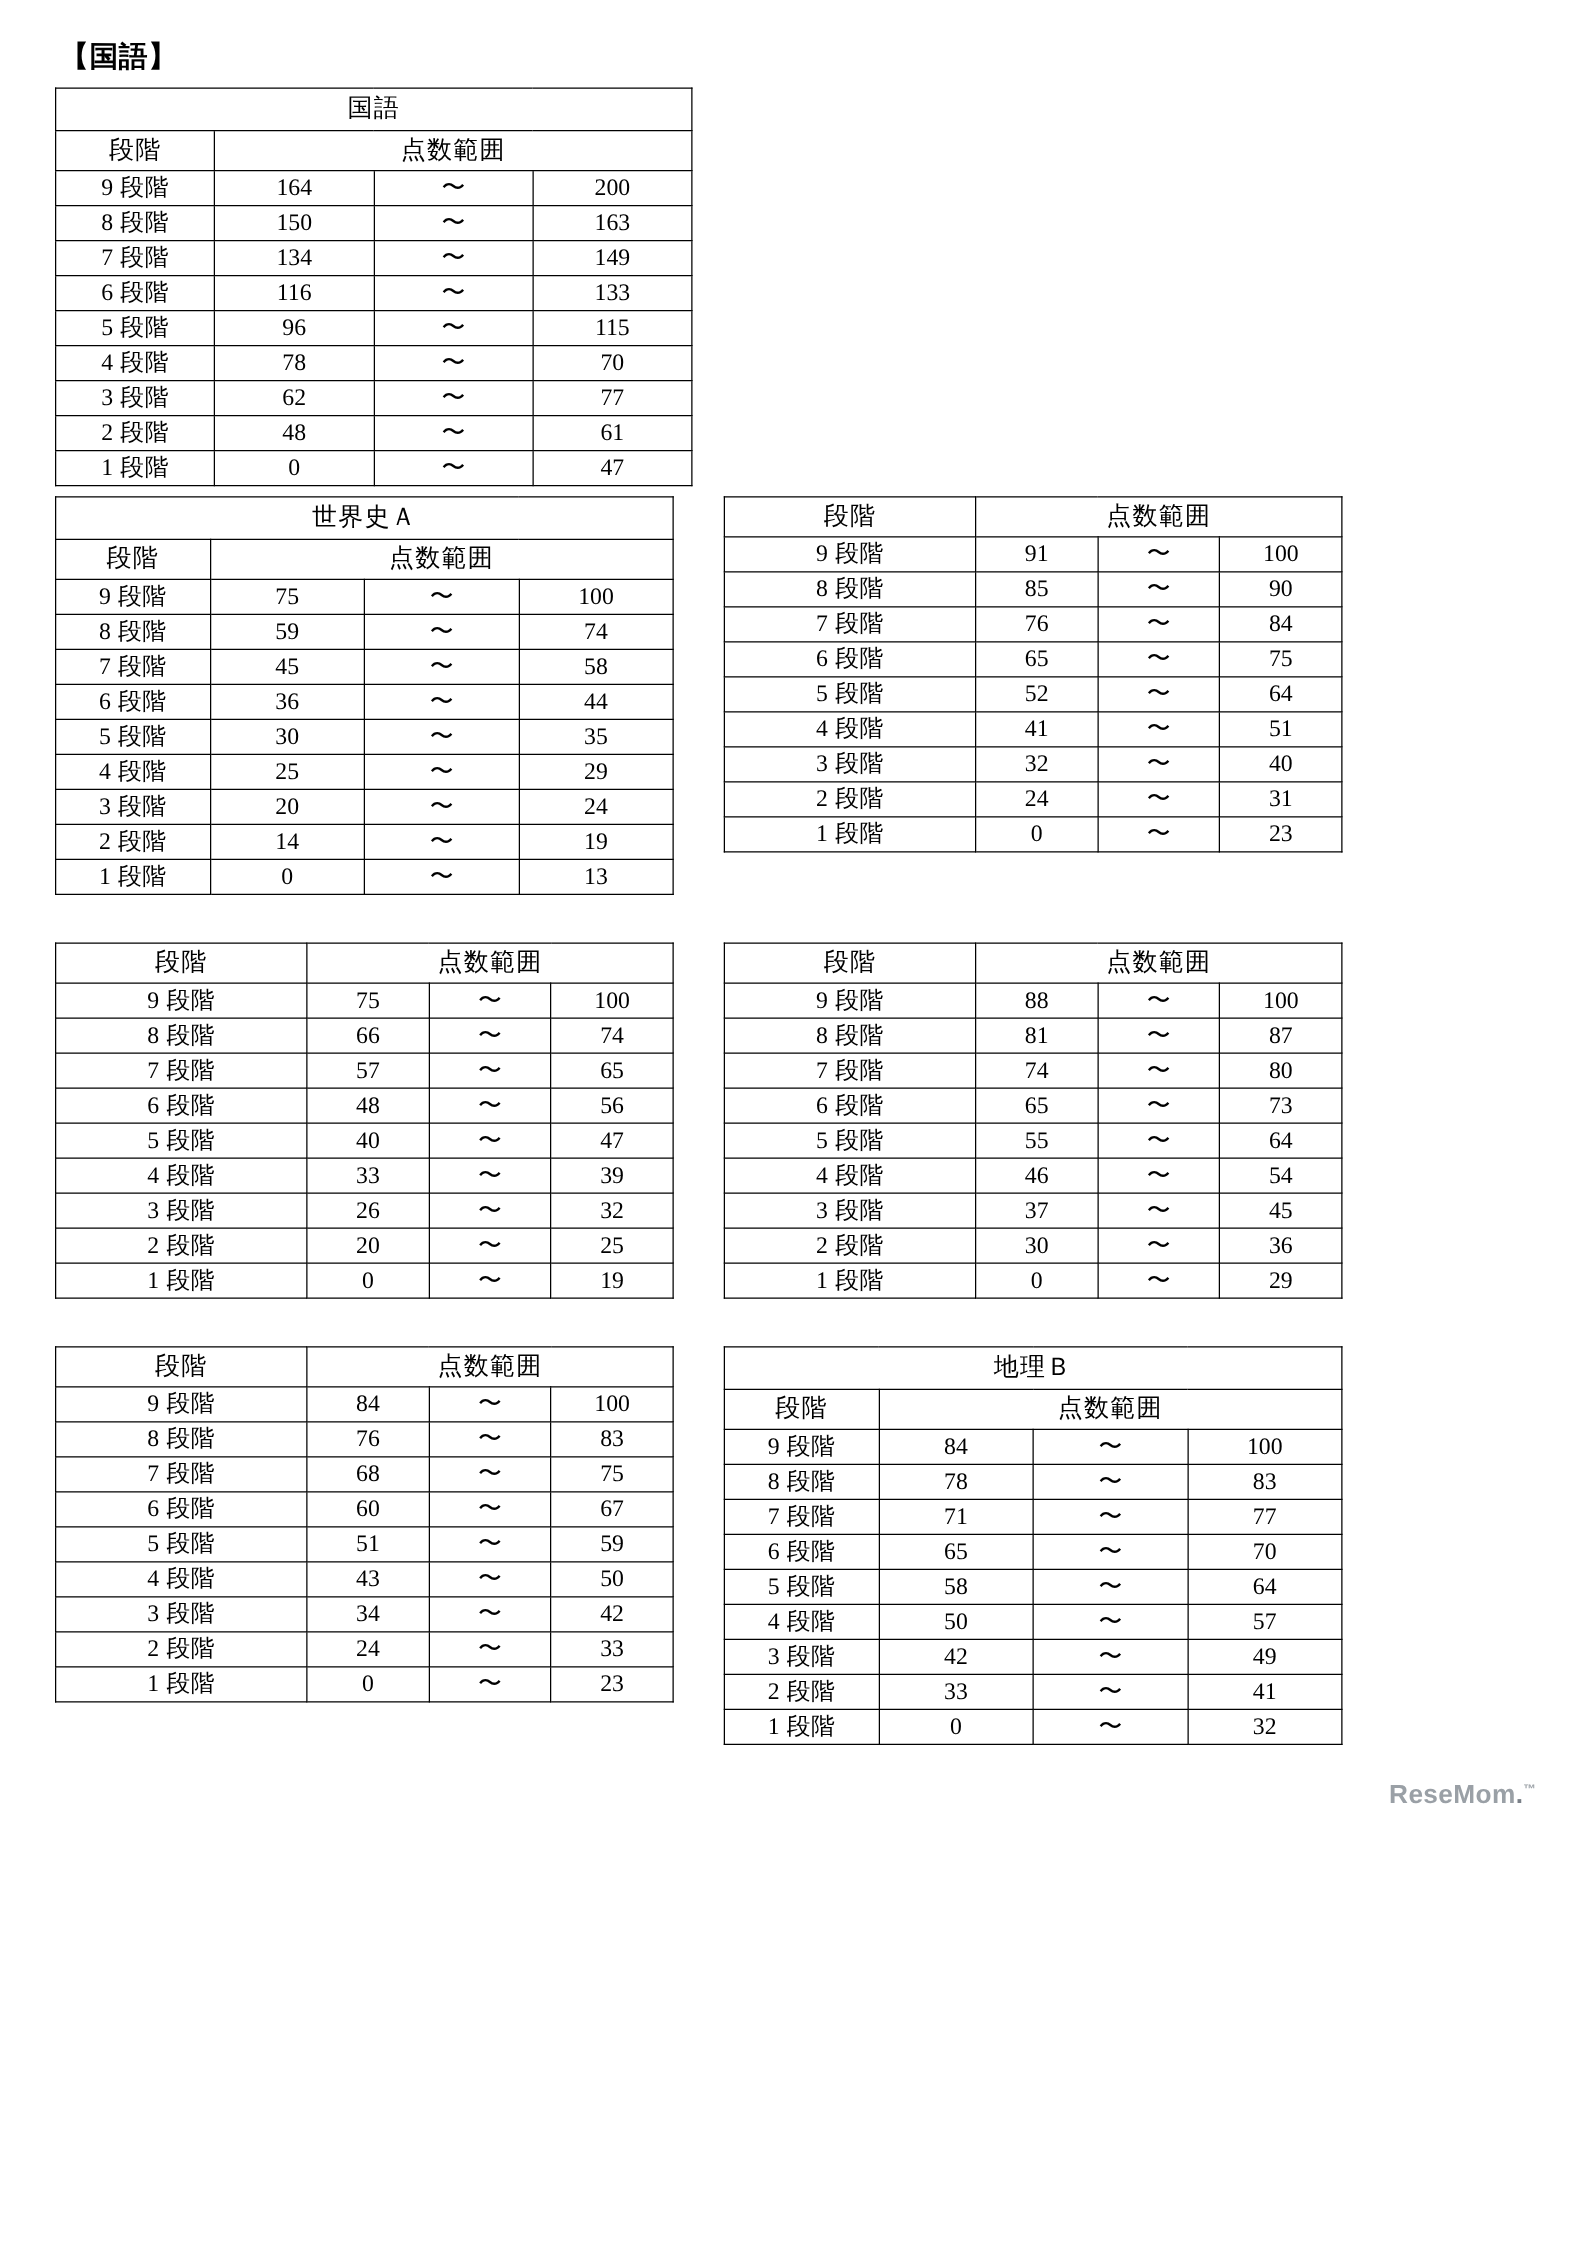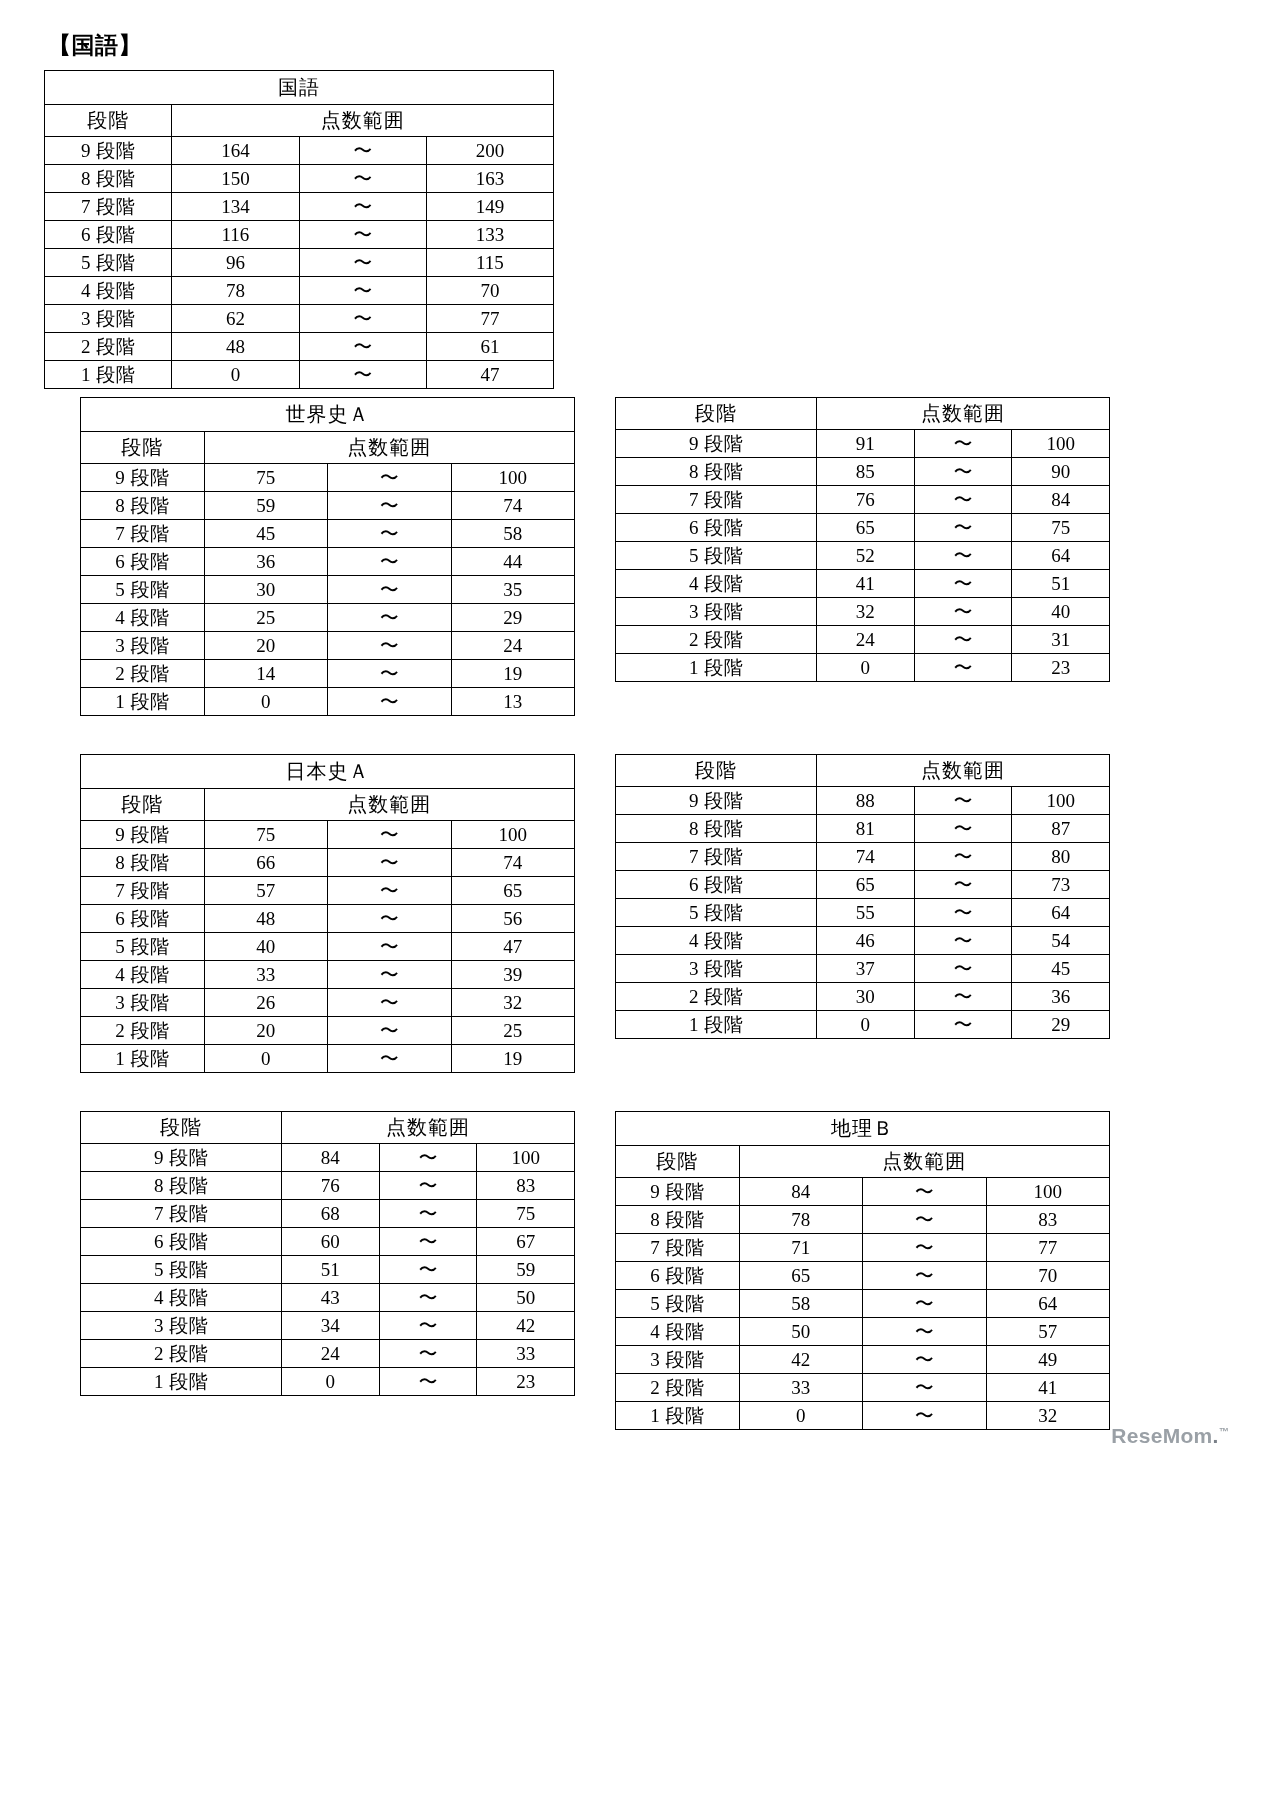--- a/index.html
+++ b/index.html
@@ -30,21 +30,20 @@
     margin: 0 0 10px 4px;
     line-height: 1.2;
   }
   .heading-kokugo { margin-top: 4px; }
   .heading-chiri { margin-top: 24px; }
 
   .grid-2 {
     display: flex;
     gap: 40px;
     margin-bottom: 38px;
-    margin-left: 36px;
   }
   .col {
     flex: 0 0 495px;
   }
 
   table.score-table {
     border-collapse: collapse;
     width: 495px;
     table-layout: fixed;
     background: #fff;
@@ -310,23 +309,20 @@
         </tbody>
       </table>
     </div>
   </div>
 
   <div class="grid-2">
     <div class="col">
       <table class="score-table">
         <tbody>
           <tr>
-            <td class="title" colspan="4">日本史Ａ</td>
-          </tr>
-          <tr>
             <th class="hdr c-stage">段階</th>
             <th class="hdr" colspan="3">点数範囲</th>
           </tr>
           <tr>
             <td class="c-stage stage-label">9 段階</td>
             <td class="c-low">75</td>
             <td class="c-tilde">〜</td>
             <td class="c-high">100</td>
           </tr>
           <tr>

